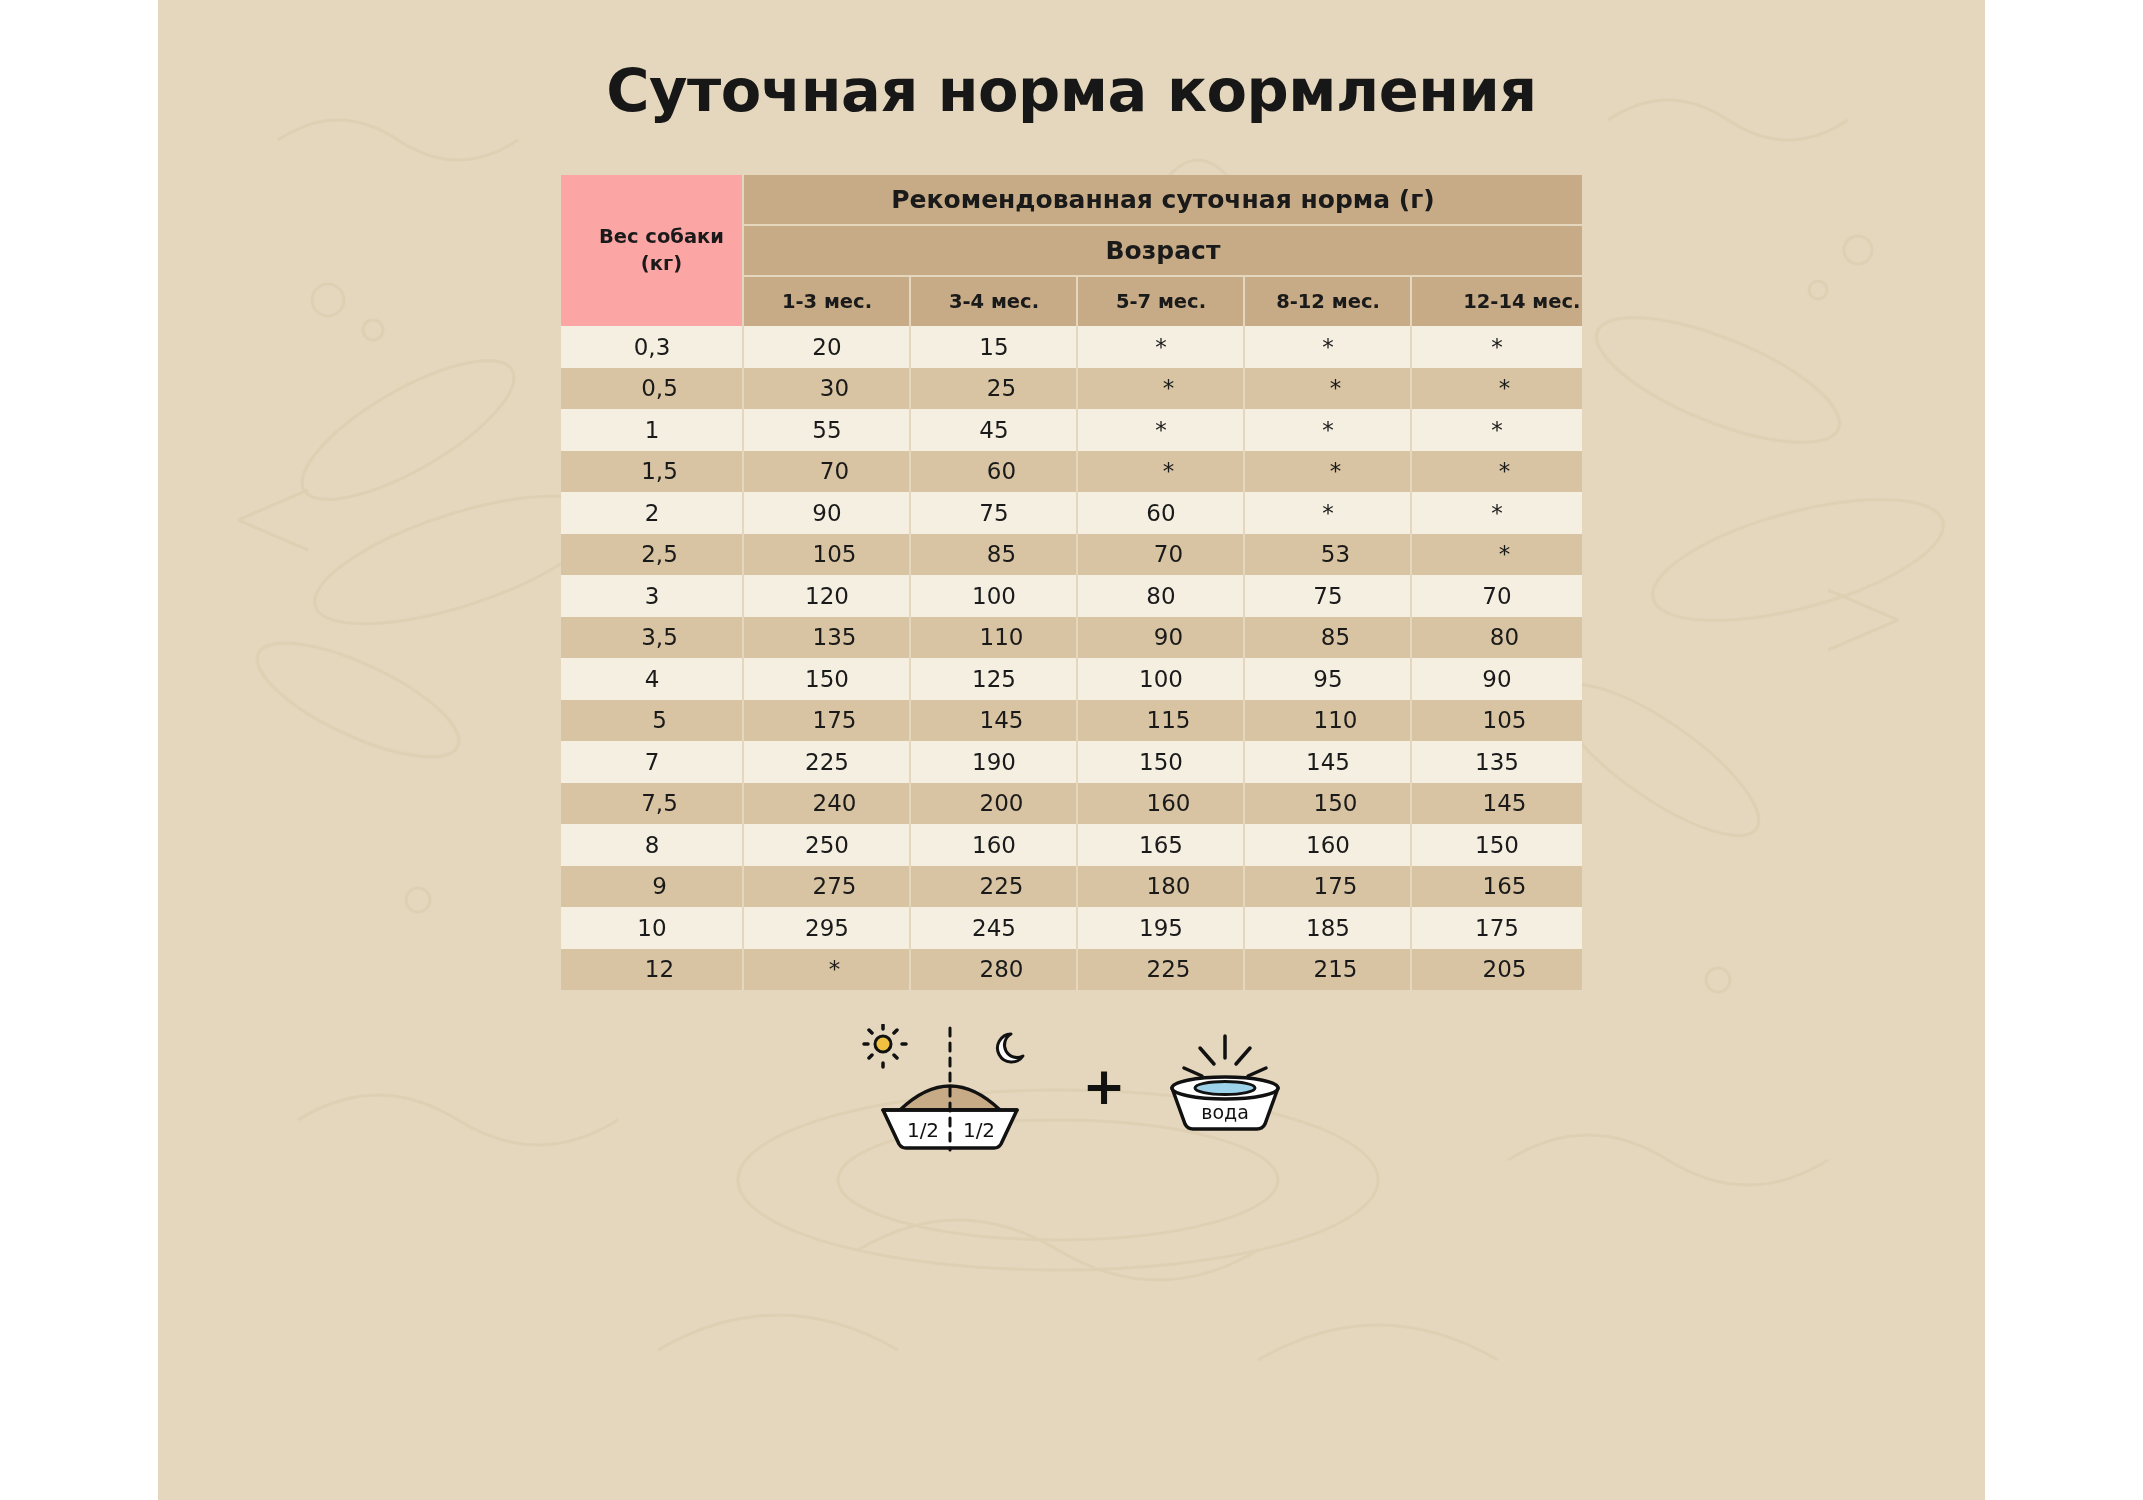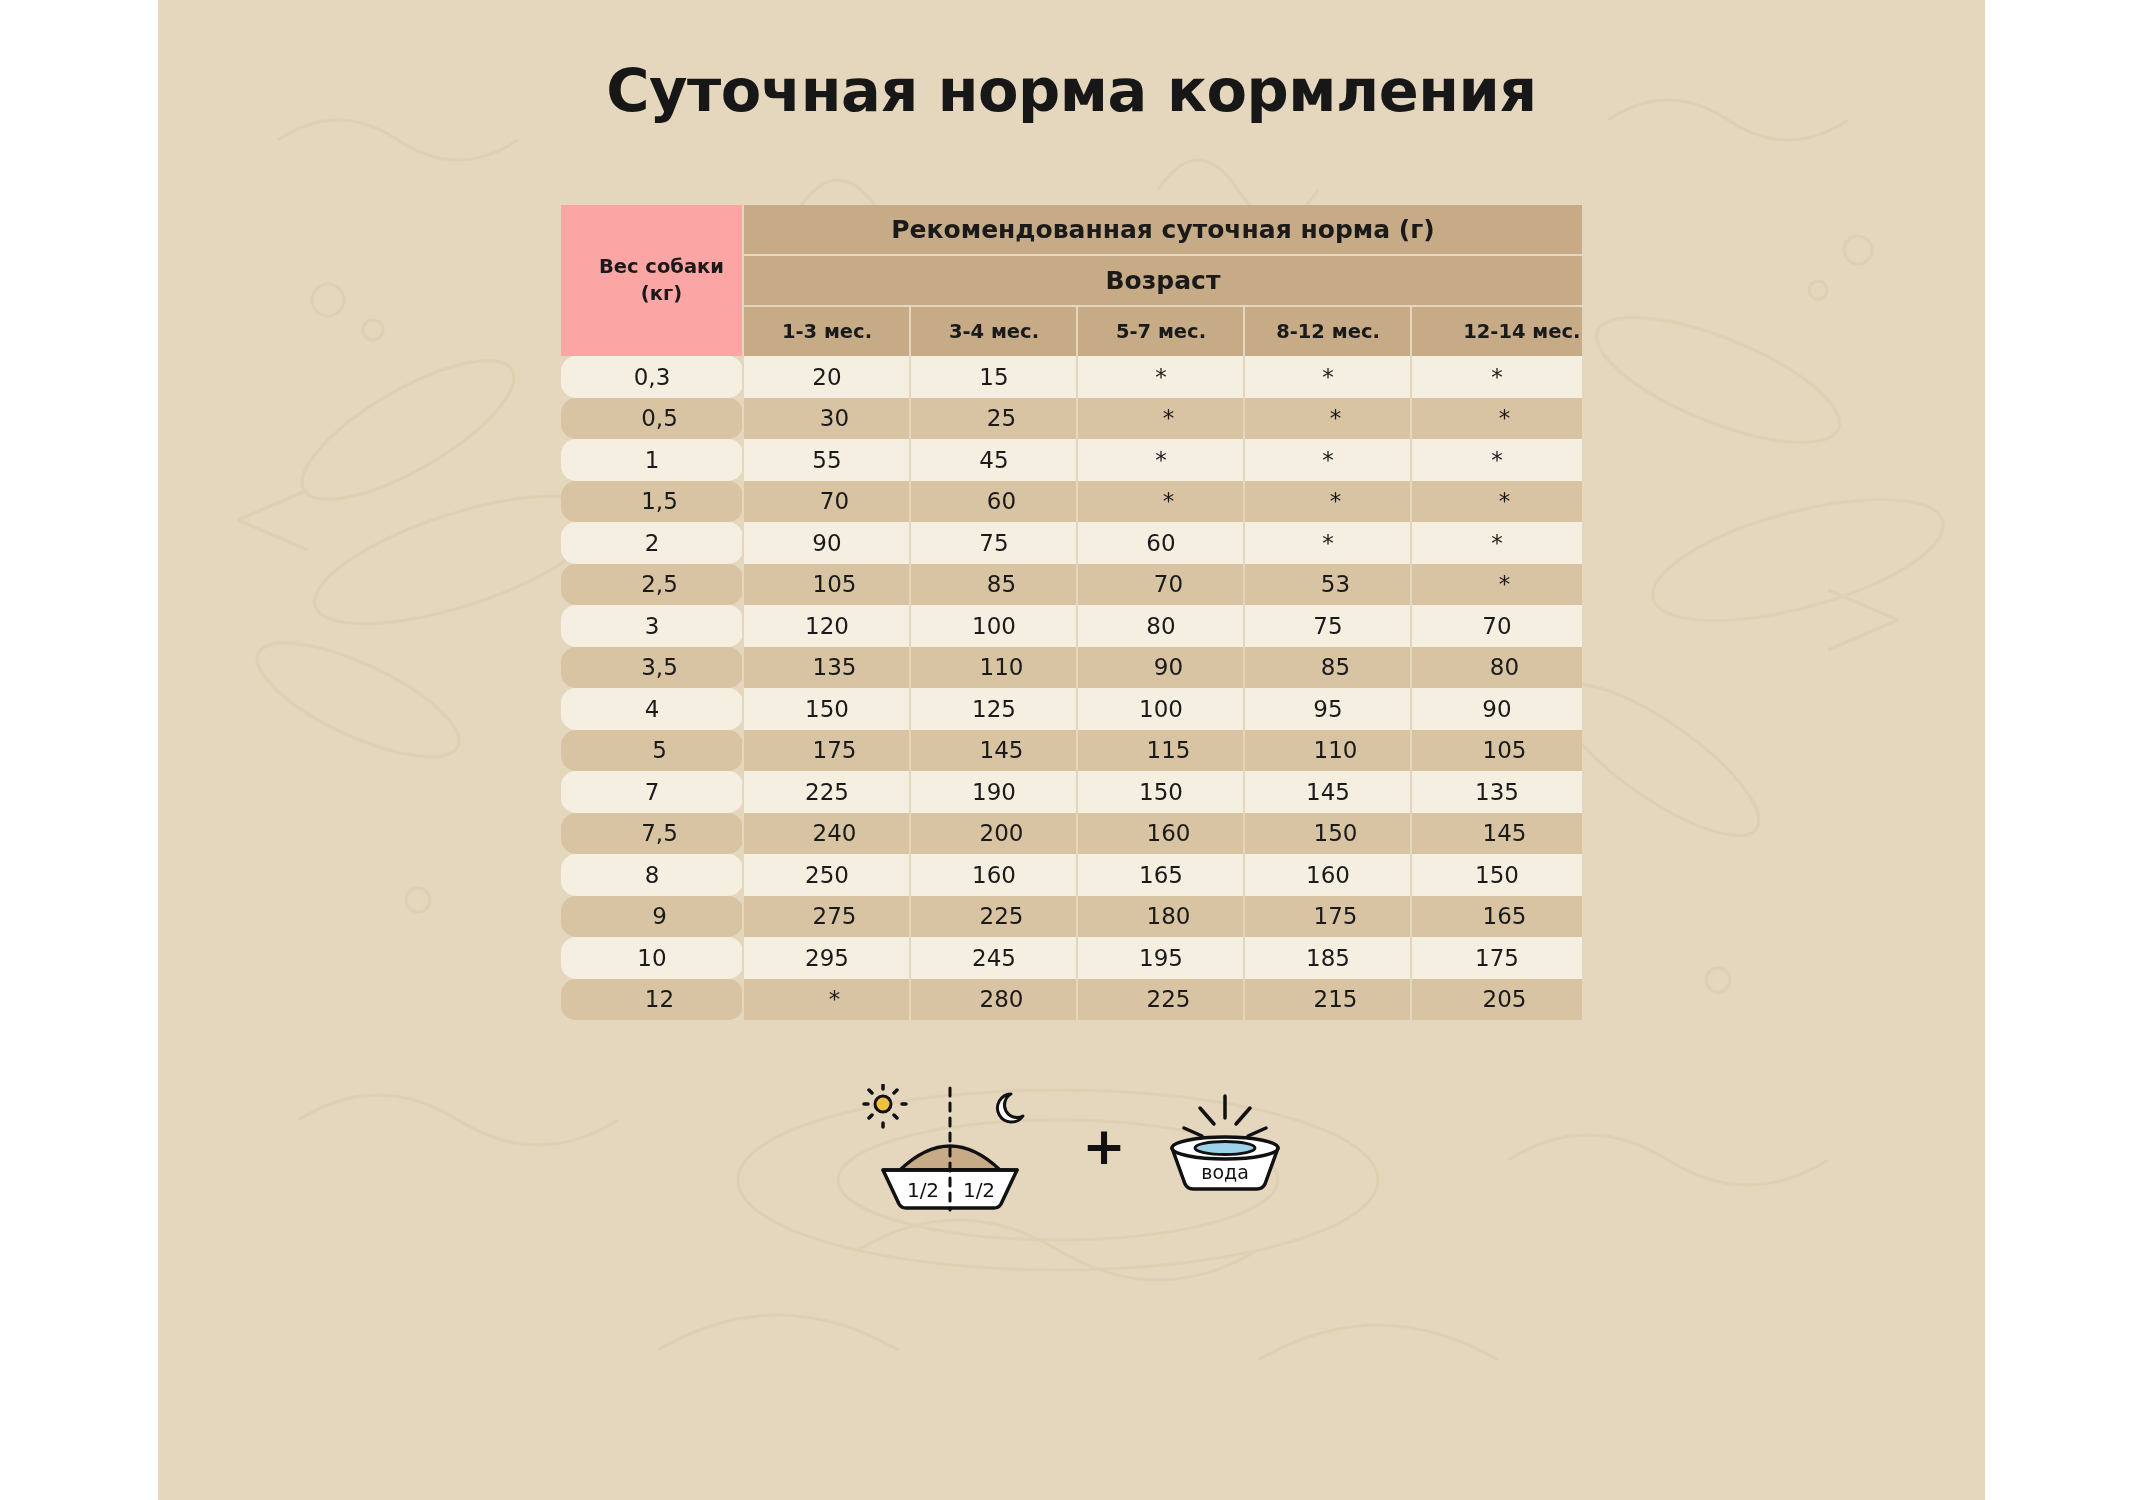--- a/index.html
+++ b/index.html
@@ -36,21 +36,20 @@
     opacity: 0.45;
   }
   .content {
     position: relative;
     z-index: 2;
     width: 100%;
     height: 100%;
     display: flex;
     flex-direction: column;
     align-items: center;
-    gap: 30px;
   }
   .title {
     margin-top: 56px;
     font-size: 59px;
     font-weight: bold;
     color: #171717;
     letter-spacing: -0.5px;
     text-align: center;
     font-family: "DejaVu Sans", sans-serif;
   }
@@ -91,21 +90,21 @@
   th.hdr-top { border-right: 0; }
   .sub-cell { border-right: 2px solid #e4d7bd; }
   .sub-cell:last-child { border-right: 0; text-align: right; }
 
   td.cell {
     height: 39.5px;
     font-size: 23px;
   }
   tr.row-odd td { background: #f5efe2; }
   tr.row-even td { background: #d8c4a2; padding-left: 16px; }
-  td.weight-col { border-right: 2px solid #e4d7bd; border-radius: 15px; }
+  td.weight-col { border-right: 2px solid #e4d7bd; }
   td.sep { border-right: 2px solid #e4d7bd; }
   td.sep:last-child { border-right: 0; }
 
   .footer-icons {
     margin-top: 34px;
     display: flex;
     align-items: center;
     justify-content: center;
     gap: 24px;
   }

